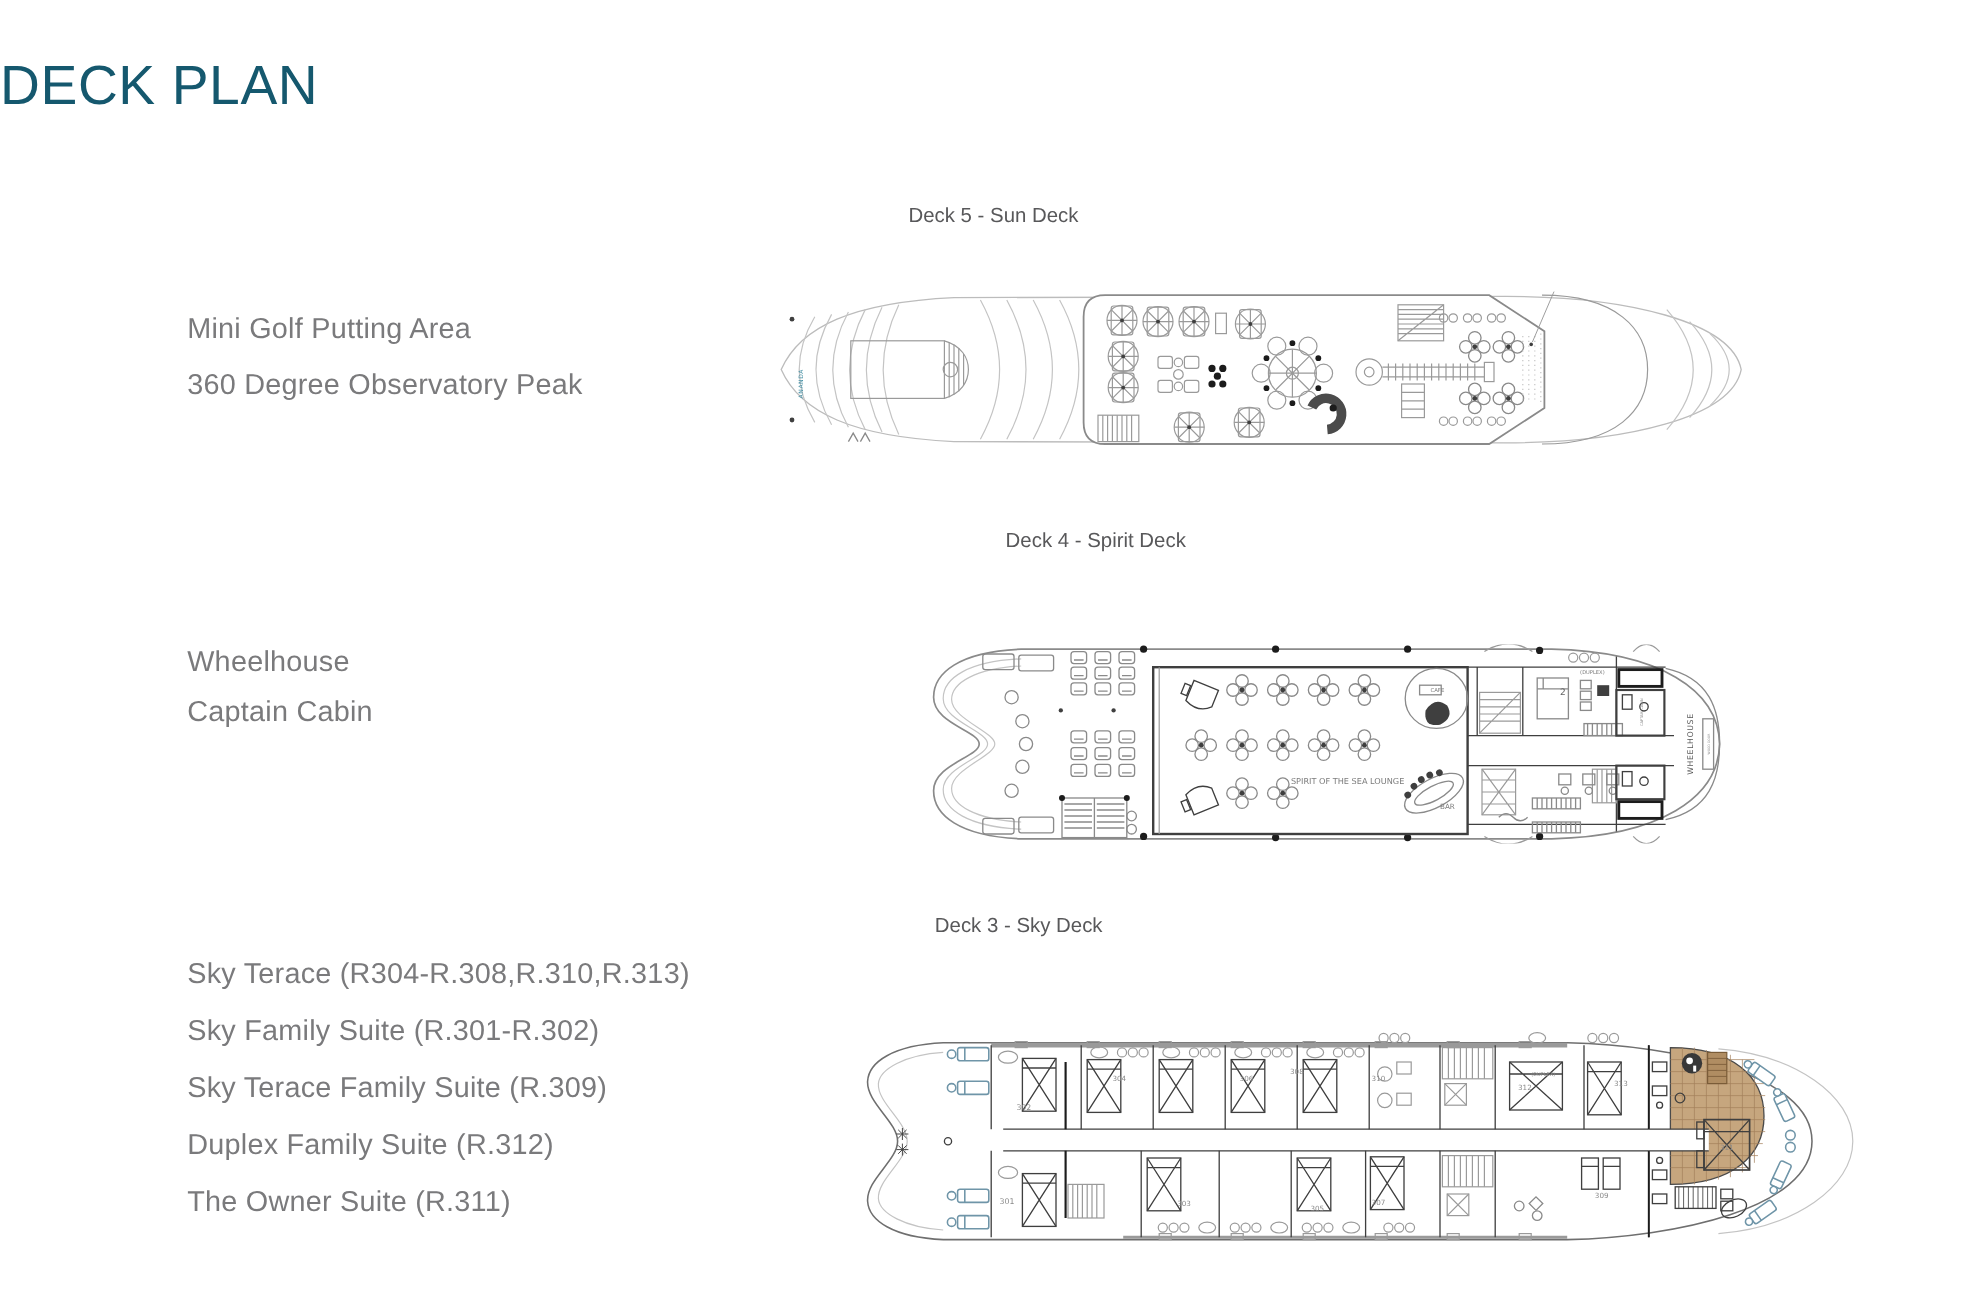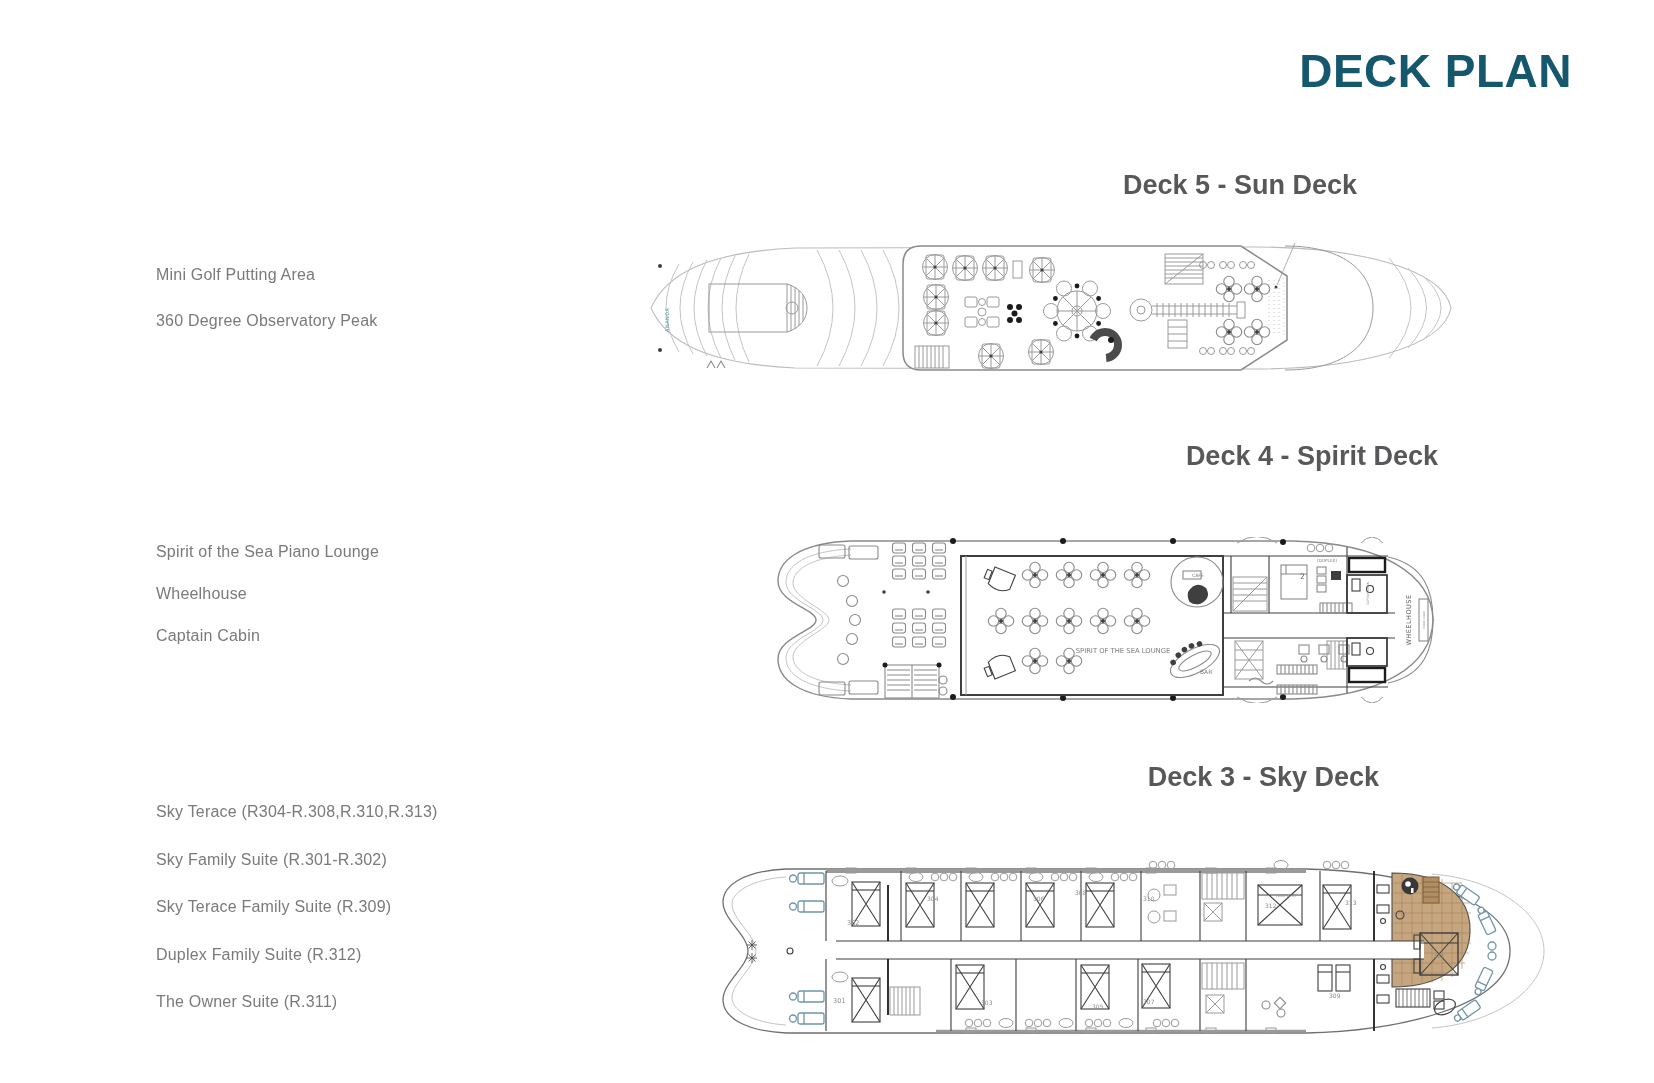--- a/index.html
+++ b/index.html
@@ -2,26 +2,26 @@
 <html style="--title: #15586E; --heading: #58585A; --label: #7A7A7C; --accent-teal: #4B93A7; --terrace-tan: #C6A67E; --lounger-blue: #6F95A8;"><head>
 <meta charset="utf-8">
 <style>
   :root{
     --title:#15586E; --heading:#58585A; --label:#7A7A7C;
     --accent-teal:#4B93A7; --terrace-tan:#C6A67E; --lounger-blue:#6F95A8;
   }
   *{margin:0;padding:0;box-sizing:border-box}
   body{background:#fff;font-family:"Liberation Sans",sans-serif}
   .page{position:relative;width:1654px;height:1083px;background:#fff;overflow:hidden}
-  .title{position:absolute;left:0;top:44px;width:1572px;text-align:right;
-         font-size:46px;font-weight:700;color:var(--title);letter-spacing:.5px}
-  .deck-header{position:absolute;width:600px;text-align:right;font-size:27px;
-         font-weight:700;color:var(--heading)}
+  .title{position:absolute;left:0;top:44px;width:1572px;text-align:left;
+         font-size:46px;font-weight:400;color:var(--title);letter-spacing:.5px}
+  .deck-header{position:absolute;width:600px;text-align:left;font-size:17px;
+         font-weight:400;color:var(--heading)}
   .h5{left:757px;top:170px}.h4{left:838px;top:441px}.h3{left:779px;top:762px}
-  .features{position:absolute;left:156px;color:var(--label);font-size:16px;letter-spacing:.2px}
+  .features{position:absolute;left:156px;color:var(--label);font-size:24px;letter-spacing:.2px}
   .f1{top:252px}.f1 .feature{line-height:46px}
   .f2{top:531px}.f2 .feature{line-height:42px}
   .f3{top:788px}.f3 .feature{line-height:47.5px}
   svg.plan{position:absolute}
   .p5{left:645px;top:240px}.p4{left:733px;top:537px}.p3{left:706px;top:855px}
   
   .s1{stroke:#c4c4c4;fill:none;stroke-width:1}
   .s2{stroke:#9a9a9a;fill:none;stroke-width:1}
   .s3{stroke:#8a8a8a;fill:none;stroke-width:1.1}
   .sd{stroke:#3f3f3f;fill:none;stroke-width:1.1}
@@ -204,21 +204,20 @@
     <g>
       <path class="s2" d="M640,6 C702,6 728,34 728,68 C728,102 702,130 640,130"></path>
       <path class="s1" d="M744,18 Q788,68 744,118 M763,28 Q800,68 763,108 M780,38 Q812,68 780,98"></path>
       <path class="s2" style="stroke-width:.8" d="M650,3 L632,45"></path>
         <circle cx="631" cy="47" r="1.5" class="fd"></circle>
     </g>
   </svg>
 
   <div class="deck-header h4">Deck 4 - Spirit Deck</div>
   <div class="features f2">
-    <div class="feature">Spirit of the Sea Piano Lounge</div>
     <div class="feature">Wheelhouse</div>
     <div class="feature">Captain Cabin</div>
   </div>
 
   <svg class="plan p4" width="704" height="166" viewBox="0 0 704 166">
     <g>
       <path class="hullfill s3" style="stroke-width:1.4" d="M118,4 L560,4 C650,6 699,38 700,83 C699,128 650,160 560,162 L118,162 C66,160 45,142 45,122 C45,100 83,94 83,83 C83,72 45,66 45,44 C45,24 66,6 118,4 Z"></path>
       <path class="s1" d="M118,12 C74,14 53,28 53,45 C53,64 90,72 90,83 C90,94 53,102 53,121 C53,138 74,152 118,154"></path>
       <path class="s1" d="M118,18 C80,20 60,32 60,46 C60,62 96,73 96,83 C96,93 60,104 60,120 C60,134 80,146 118,148"></path>
       <circle cx="220" cy="4" r="3" class="dk"></circle>

